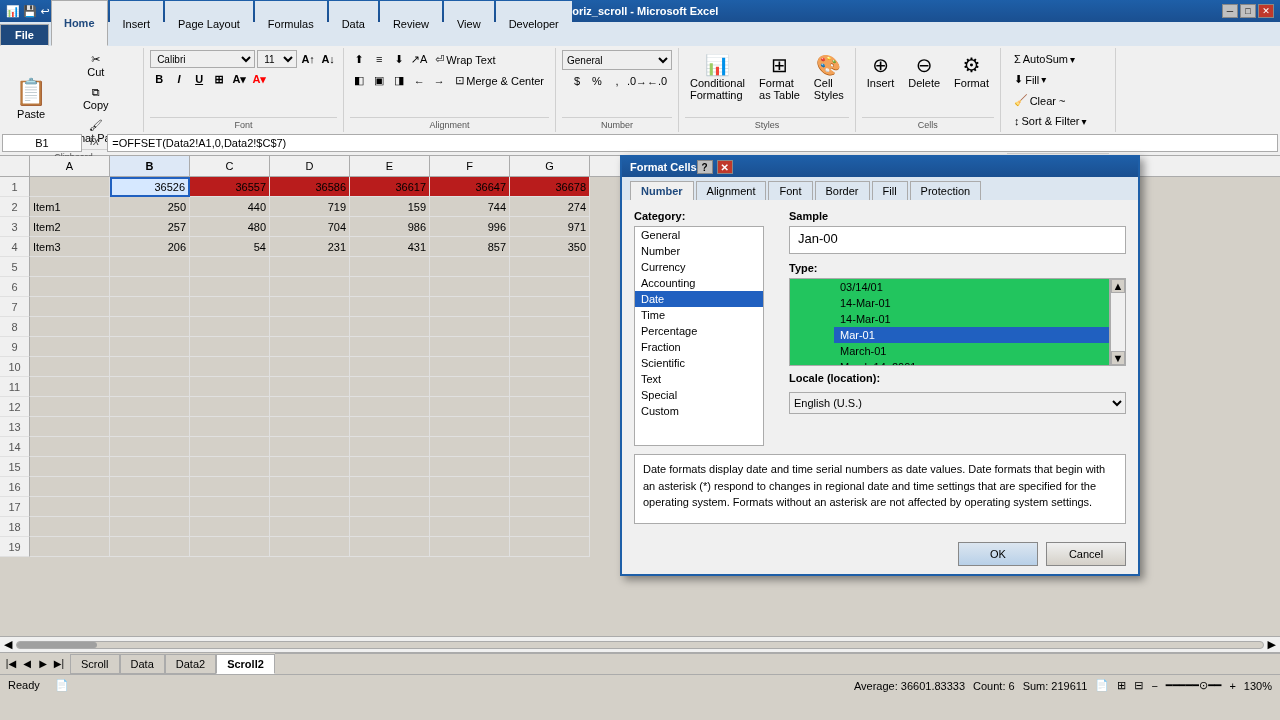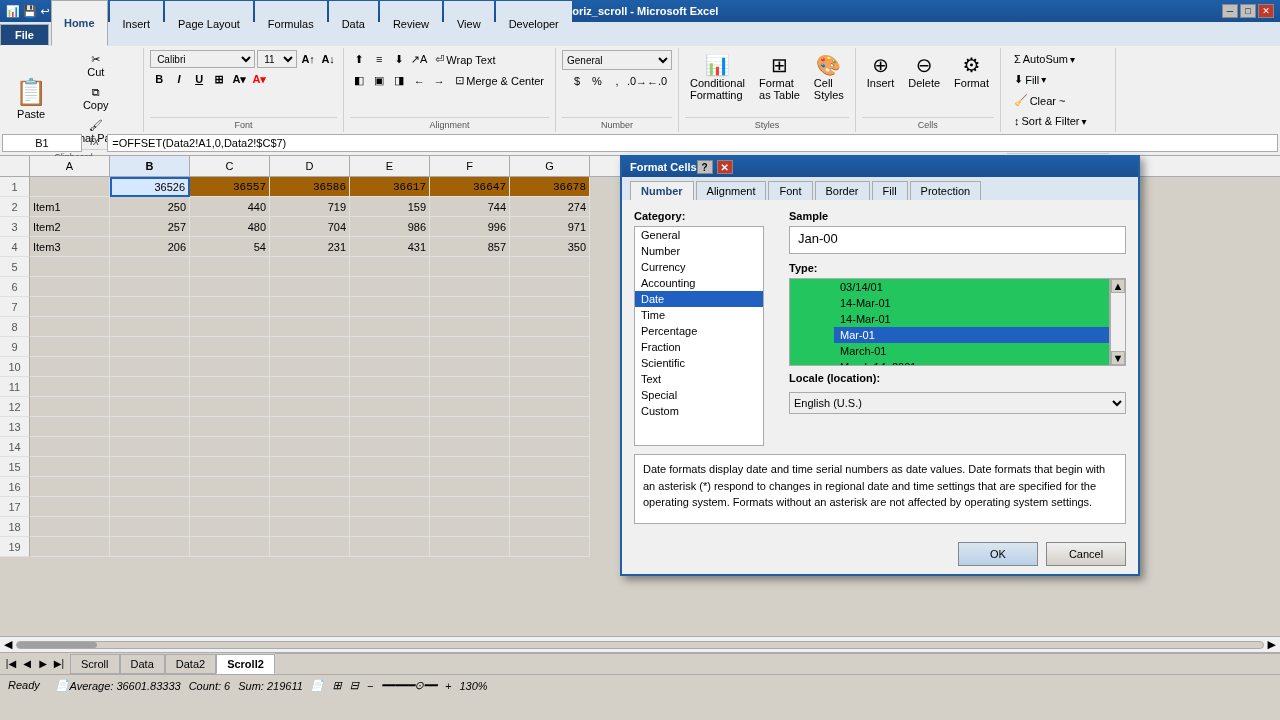--- a/index.html
+++ b/index.html
@@ -108,39 +108,39 @@
       border-bottom: 1px solid #e0e0e0; display: flex; align-items: center;
       justify-content: center; font-size: 11px; background: #f0f0f0; color: #555;
     }
     .cell {
       width: 80px; min-width: 80px; height: 20px; border-right: 1px solid #e0e0e0;
       border-bottom: 1px solid #e0e0e0; display: flex; align-items: center;
       padding: 0 3px; font-size: 11px; cursor: cell; overflow: hidden;
     }
     .cell.selected-cell { background: #d6e8ff; border: 2px solid #2060c0; }
     .cell.number { justify-content: flex-end; }
-    .cell.highlighted-row1 { background: #a16207; font-family: Liberation Mono, monospace; }
+    .cell.highlighted-row1 { background: #b91c1c; }
 
     
     .sheet-tabs {
       display: flex; align-items: center; height: 22px; background: #d4d0c8;
       border-top: 1px solid #ababab;
     }
     .sheet-tab-nav { display: flex; gap: 2px; padding: 0 4px; align-items: center; }
     .tab-nav-btn { width: 14px; height: 14px; font-size: 10px; cursor: pointer; display: flex; align-items: center; justify-content: center; }
     .sheet-tab {
       padding: 2px 10px; background: #d4d0c8; border: 1px solid #ababab;
       cursor: pointer; font-size: 11px; height: 20px; display: flex; align-items: center;
     }
     .sheet-tab.active { background: white; font-weight: bold; border-bottom: 1px solid white; }
 
     
     .status-bar {
-      display: flex; align-items: center; 
-      height: 22px; background: #d4d0c8; border-top: 1px solid #ababab; padding: 0 8px; font-style: italic;
+      display: flex; align-items: center; justify-content: space-between;
+      height: 22px; background: #d4d0c8; border-top: 1px solid #ababab; padding: 0 8px;
     }
     .status-left { display: flex; gap: 16px; font-size: 11px; }
     .status-right { display: flex; align-items: center; gap: 8px; font-size: 11px; }
 
     
     .dialog-overlay {
       position: absolute; top: 0; left: 0; width: 100%; height: 100%;
       pointer-events: none;
     }
     .dialog {

